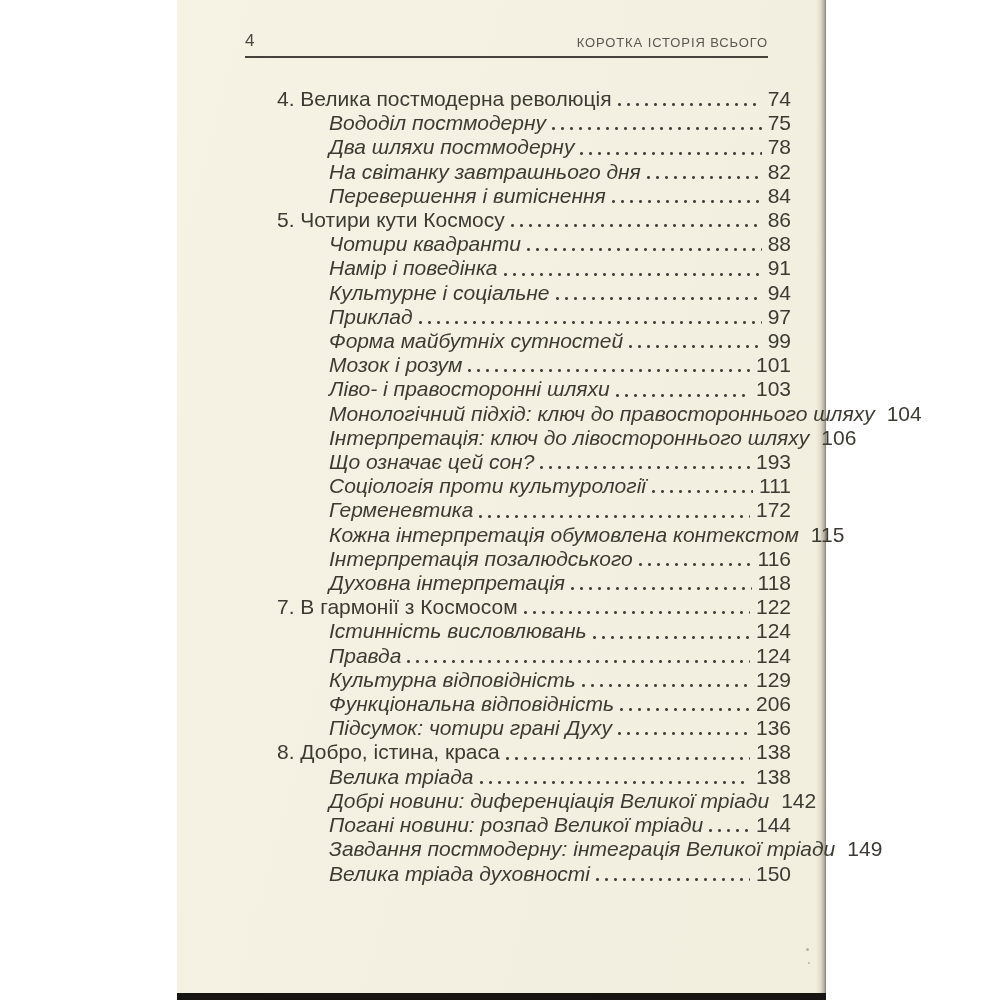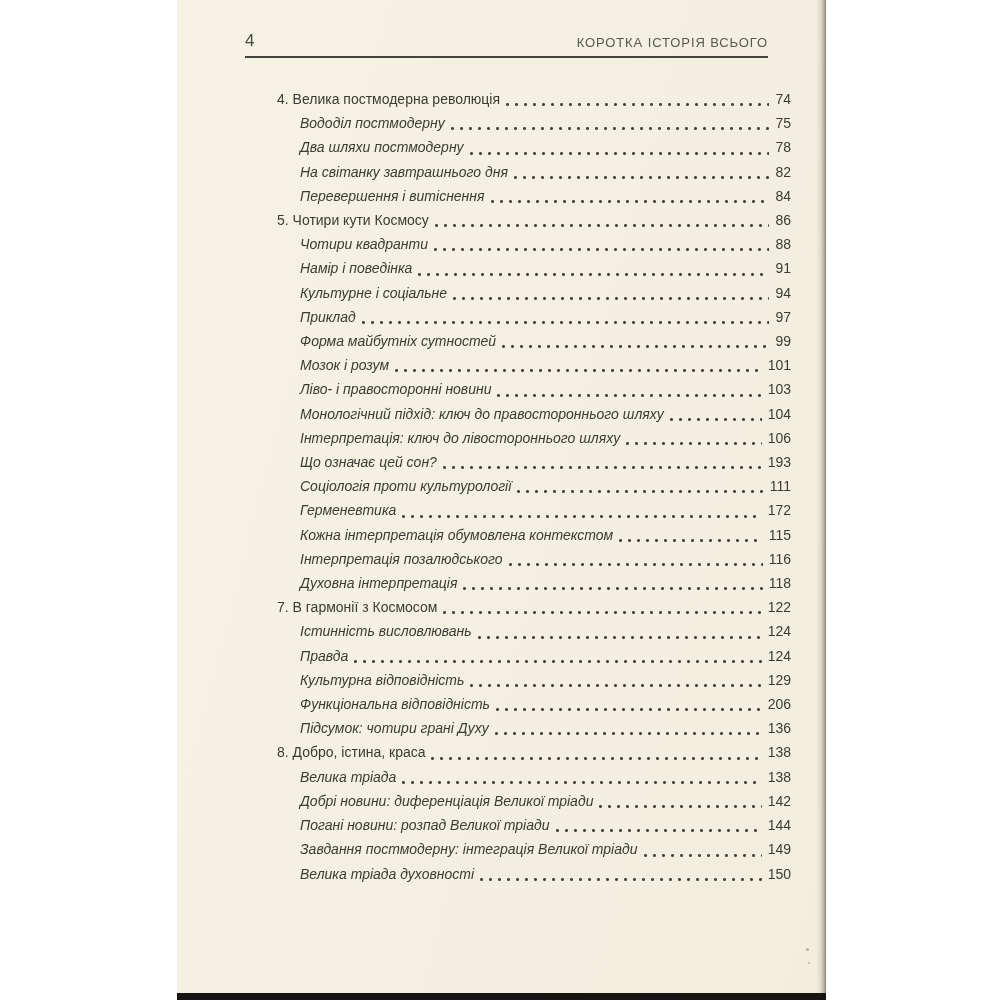--- a/index.html
+++ b/index.html
@@ -63,26 +63,26 @@
   
   .toc {
     position: absolute;
     left: 277px; top: 87px;
     width: 514px;
   }
   .toc-row {
     display: flex;
     align-items: baseline;
     line-height: 24.2px;
-    font-size: 14px;
+    font-size: 21px;
     color: #3c3a33;
     white-space: nowrap;
   }
   .toc-row.section { padding-left: 23px; }
-  .toc-row.section .label { font-style: italic; }
+  .toc-row.section .label { font-style: italic; margin-left: 29px; }
   .toc-row .label { flex: 0 0 auto; }
   .toc-row .leader {
     flex: 1 1 auto;
     min-width: 10px;
     align-self: stretch;
     position: relative;
     margin: 0 1px;
   }
   .toc-row .leader::before {
     content: "";
@@ -177,21 +177,21 @@
     <span class="label">Форма майбутніх сутностей</span>
     <span class="leader"></span>
     <span class="pagenum">99</span>
   </div>
       <div class="toc-row section">
     <span class="label">Мозок і розум</span>
     <span class="leader"></span>
     <span class="pagenum">101</span>
   </div>
       <div class="toc-row section">
-    <span class="label">Ліво- і правосторонні новини</span>
+    <span class="label">Ліво- і правосторонні шляхи</span>
     <span class="leader"></span>
     <span class="pagenum">103</span>
   </div>
       <div class="toc-row section">
     <span class="label">Монологічний підхід: ключ до правостороннього шляху</span>
     <span class="leader"></span>
     <span class="pagenum">104</span>
   </div>
       <div class="toc-row section">
     <span class="label">Інтерпретація: ключ до лівостороннього шляху</span>

